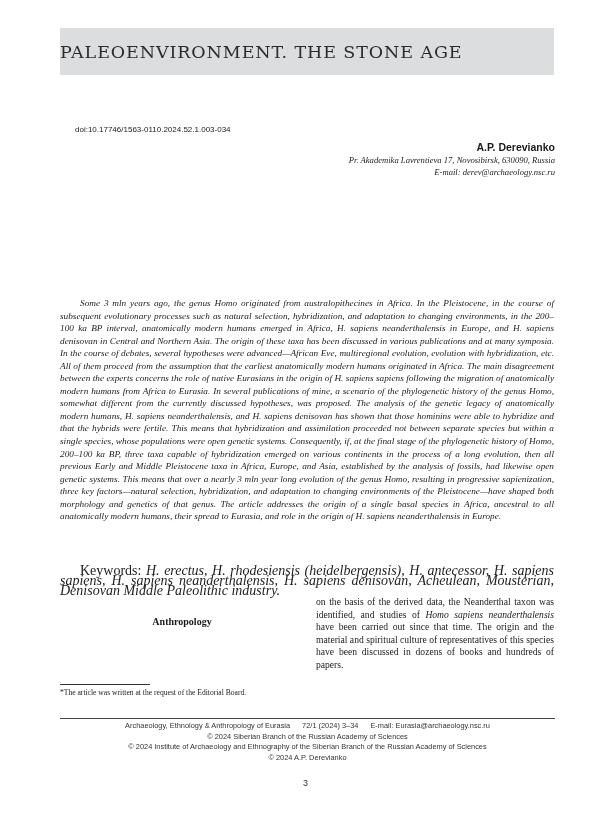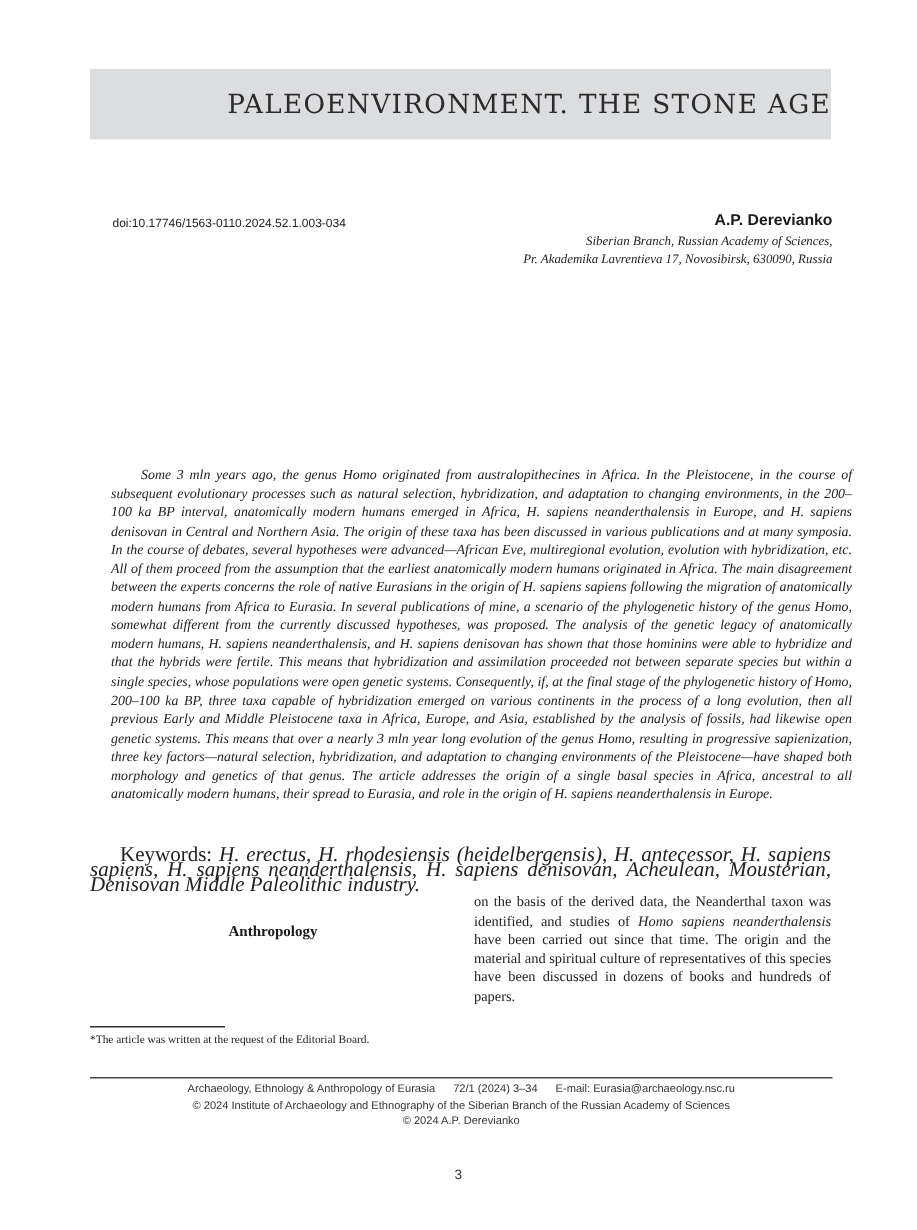--- a/index.html
+++ b/index.html
@@ -1,52 +1,52 @@
 <!DOCTYPE html>
 <html><head>
   <meta charset="utf-8">
   <style>
     html, body { margin: 0; padding: 0; background: #ffffff; }
     body { width: 611px; height: 820px; position: relative; overflow: hidden; color: #231f20; }
     .page { position: absolute; left: 0; top: 0; width: 611px; height: 820px; }
 
     .section-band {
-      position: absolute; left: 60px; top: 46px; width: 494px; height: 47px;
+      position: absolute; left: 60px; top: 28px; width: 494px; height: 47px;
       background: #dcdddf;
-      display: flex; align-items: center; justify-content: flex-end;
+      display: flex; align-items: center; justify-content: flex-start;
     }
     .section-band span {
       font-family: "DejaVu Serif", "Liberation Serif", serif;
       font-size: 17.5px; letter-spacing: 0.9px; color: #2b2b2b;
     }
 
     .doi {
       position: absolute; left: 75px; top: 125px;
-      font-family: "Liberation Sans", sans-serif; font-size: 8px; color: #222; margin-top: 19px;
+      font-family: "Liberation Sans", sans-serif; font-size: 8px; color: #222;
     }
 
     .author-block { position: absolute; right: 56px; top: 141px; text-align: right; }
     .author-name {
       font-family: "Liberation Sans", sans-serif; font-weight: bold; font-size: 10.5px;
       margin-bottom: 2px; color: #1a1a1a;
     }
     .affil {
       font-family: "Liberation Serif", serif; font-style: italic; font-size: 8.6px; line-height: 11.6px; color: #222;
     }
 
     .title-block {
       position: absolute; left: 60px; width: 494px; top: 256px; text-align: center;
       font-family: "Liberation Sans", sans-serif; font-weight: bold; font-size: 11.6px; line-height: 15px; color: #1a1a1a;
     }
     .title-block .star { font-weight: normal; font-size: 9px; vertical-align: 2px; }
 
     .abstract {
       position: absolute; left: 60px; width: 494px; top: 297px;
       font-family: "Liberation Serif", serif; font-style: italic; font-size: 9.25px; line-height: 12.55px;
-      text-align: justify; text-indent: 20px; margin: 14px; color: #222;
+      text-align: justify; text-indent: 20px; margin: 0; color: #222;
     }
 
     .keywords {
       position: absolute; left: 60px; width: 494px; top: 566px;
       font-family: "Liberation Serif", serif; font-size: 14px; line-height: 10px;
       text-align: justify; text-indent: 20px; margin: 0; color: #222;
     }
     .keywords .kw-label { font-style: normal; }
     .keywords .kw-list { font-style: italic; }
 
@@ -88,22 +88,22 @@
 <div class="page">
 
   <div class="section-band">
     <span>PALEOENVIRONMENT. THE STONE AGE</span>
   </div>
 
   <div class="doi">doi:10.17746/1563-0110.2024.52.1.003-034</div>
 
   <div class="author-block">
     <div class="author-name">A.P. Derevianko</div>
-    <div class="affil">Siberian Branch, Russian Academy of Sciences,</div>
     <div class="affil">Pr. Akademika Lavrentieva 17, Novosibirsk, 630090, Russia</div>
+    <div class="affil">E-mail: derev@archaeology.nsc.ru</div>
   </div>
 
 
   <p class="abstract">Some 3 mln years ago, the genus Homo originated from australopithecines in Africa. In the Pleistocene, in the course of subsequent evolutionary processes such as natural selection, hybridization, and adaptation to changing environments, in the 200–100 ka BP interval, anatomically modern humans emerged in Africa, H. sapiens neanderthalensis in Europe, and H. sapiens denisovan in Central and Northern Asia. The origin of these taxa has been discussed in various publications and at many symposia. In the course of debates, several hypotheses were advanced—African Eve, multiregional evolution, evolution with hybridization, etc. All of them proceed from the assumption that the earliest anatomically modern humans originated in Africa. The main disagreement between the experts concerns the role of native Eurasians in the origin of H. sapiens sapiens following the migration of anatomically modern humans from Africa to Eurasia. In several publications of mine, a scenario of the phylogenetic history of the genus Homo, somewhat different from the currently discussed hypotheses, was proposed. The analysis of the genetic legacy of anatomically modern humans, H. sapiens neanderthalensis, and H. sapiens denisovan has shown that those hominins were able to hybridize and that the hybrids were fertile. This means that hybridization and assimilation proceeded not between separate species but within a single species, whose populations were open genetic systems. Consequently, if, at the final stage of the phylogenetic history of Homo, 200–100 ka BP, three taxa capable of hybridization emerged on various continents in the process of a long evolution, then all previous Early and Middle Pleistocene taxa in Africa, Europe, and Asia, established by the analysis of fossils, had likewise open genetic systems. This means that over a nearly 3 mln year long evolution of the genus Homo, resulting in progressive sapienization, three key factors—natural selection, hybridization, and adaptation to changing environments of the Pleistocene—have shaped both morphology and genetics of that genus. The article addresses the origin of a single basal species in Africa, ancestral to all anatomically modern humans, their spread to Eurasia, and role in the origin of H. sapiens neanderthalensis in Europe.</p>
 
   <p class="keywords"><span class="kw-label">Keywords:</span> <span class="kw-list">H. erectus, H. rhodesiensis (heidelbergensis), H. antecessor, H. sapiens sapiens, H. sapiens neanderthalensis, H. sapiens denisovan, Acheulean, Mousterian, Denisovan Middle Paleolithic industry.</span></p>
 
   <div class="col-left">
     <div class="intro-heading">Anthropology</div>
   </div>
@@ -112,18 +112,19 @@
     <p class="body-text"><span>on the basis of the derived data, the Neanderthal taxon was identified, and studies of </span><i>Homo sapiens neanderthalensis</i><span> have been carried out since that time. The origin and the material and spiritual culture of representatives of this species have been discussed in dozens of books and hundreds of papers.</span></p>
   </div>
 
   <div class="footnote-rule"></div>
   <div class="footnote">*The article was written at the request of the Editorial Board.</div>
 
   <div class="bottom-rule"></div>
 
   <div class="journal-footer">
     <div><span>Archaeology, Ethnology &amp; Anthropology of Eurasia</span><span class="gap"></span><span>72/1 (2024)  3–34</span><span class="gap"></span><span>E-mail: Eurasia@archaeology.nsc.ru</span></div>
+    <div>© 2024  Siberian Branch of the Russian Academy of Sciences</div>
     <div>© 2024  Institute of Archaeology and Ethnography of the Siberian Branch of the Russian Academy of Sciences</div>
     <div>© 2024  A.P. Derevianko</div>
   </div>
 
   <div class="page-number">3</div>
 </div>
 
 </body></html>

